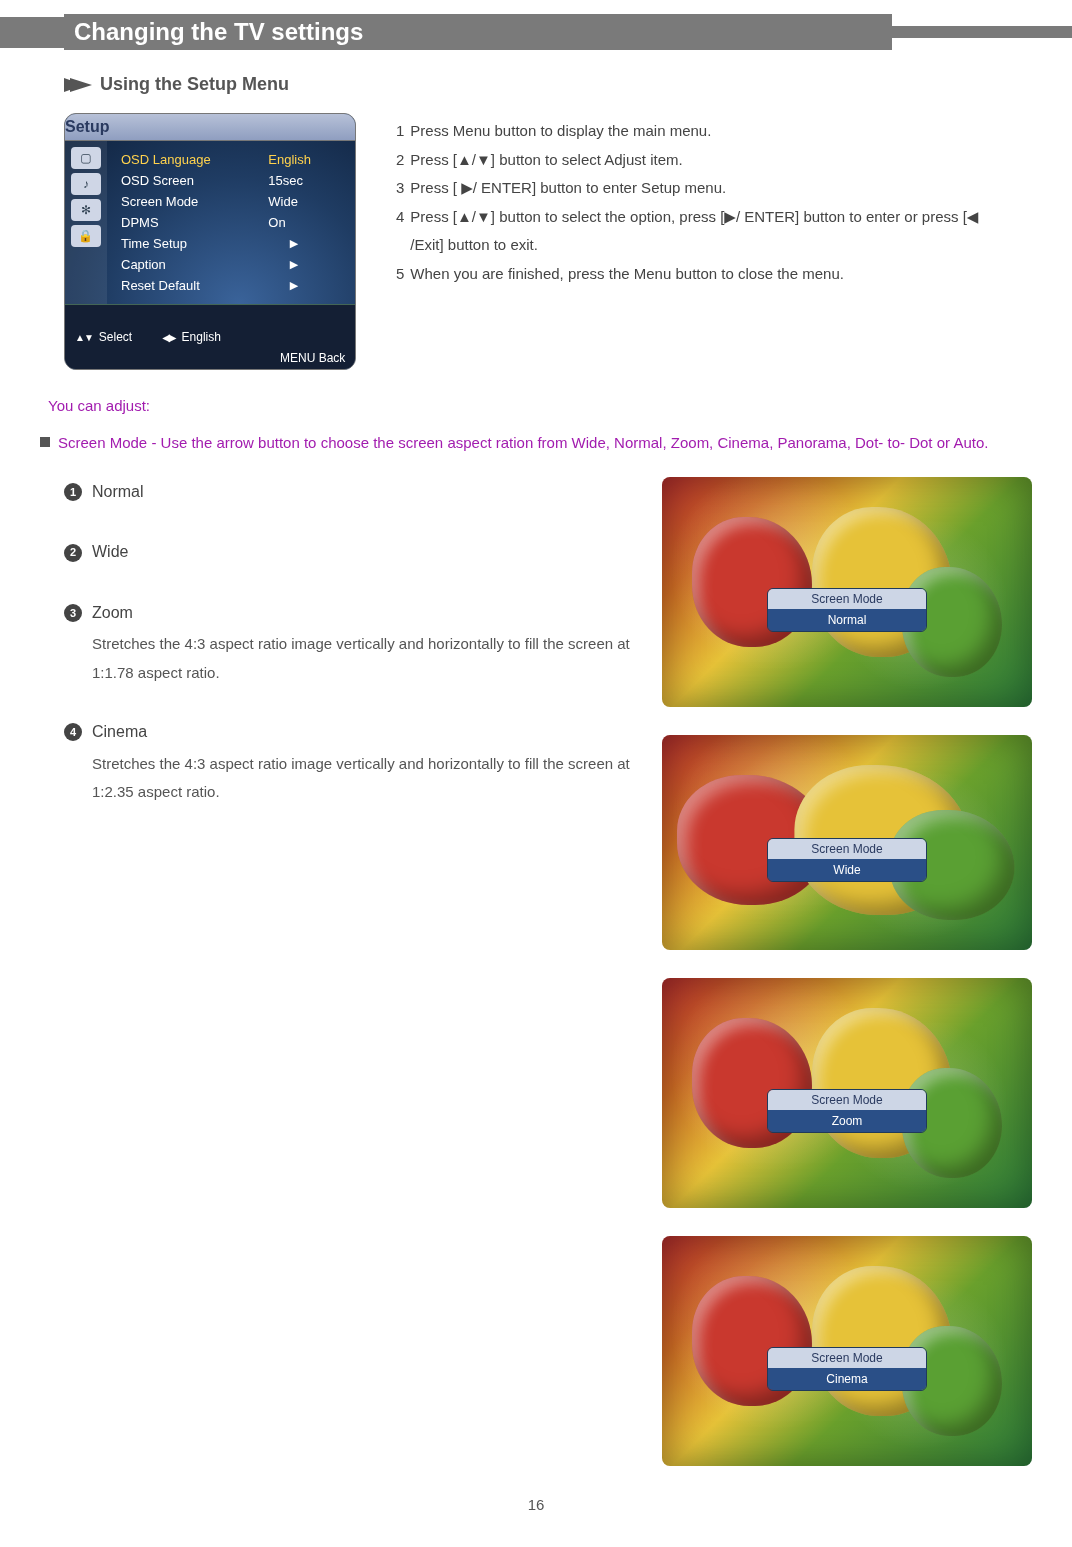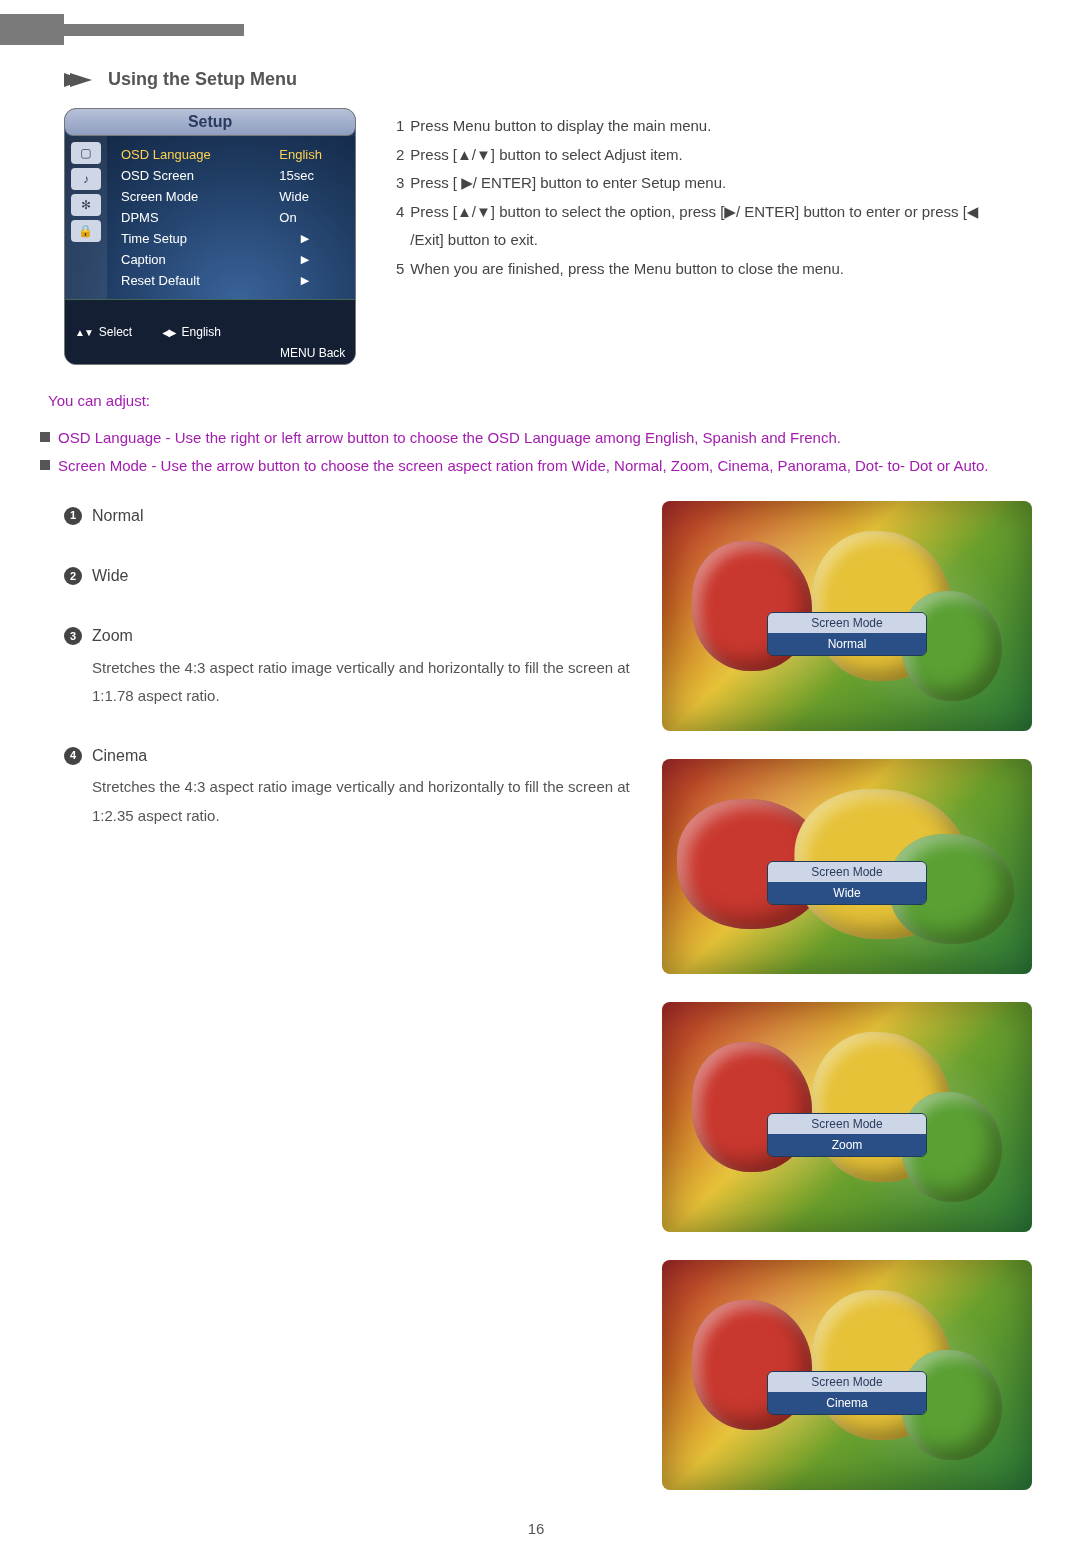--- a/index.html
+++ b/index.html
@@ -4,33 +4,33 @@
 <style>
   * { box-sizing: border-box; margin: 0; padding: 0; }
   body { font-family: Arial, Helvetica, sans-serif; color: #555; width: 1072px; background: #fff; }
 
   .title-bar { display: flex; align-items: center; margin-top: 14px; }
   .title-bar .stub { width: 64px; height: 31px; background: #7a7a7a; }
   .title-bar .text { flex: 1; background: #7a7a7a; color: #fff; font-size: 24px; font-weight: bold; padding: 4px 10px; }
   .title-bar .tail { width: 180px; height: 12px; background: #7a7a7a; }
 
   .section { margin: 24px 64px 0 64px; }
-  .arrow-heading { display: flex; align-items: center; gap: 16px; }
+  .arrow-heading { display: flex; align-items: center; gap: 8px; }
   .arrow-icon svg { display: block; }
   .h2 { color: #555; font-weight: bold; font-size: 18px; }
 
   .setup-row { display: flex; align-items: flex-start; gap: 30px; margin-top: 18px; }
 
   
   .osd { width: 340px; border: 1px solid #777; border-radius: 12px; overflow: hidden; font-size: 14px; color: #fff; background: #1b3b66; position: relative; }
-  .osd-title { background: linear-gradient(#b7c1d8, #8f9ec0); color: #2a3a60; text-align: center; font-weight: bold; padding: 4px 0; border-bottom: 1px solid #777; font-size: 16px; border-radius: 8px; }
+  .osd-title { background: linear-gradient(#b7c1d8, #8f9ec0); color: #2a3a60; text-align: left; font-weight: bold; padding: 4px 0; border-bottom: 1px solid #777; font-size: 16px; }
   .osd-body { display: flex; background: radial-gradient(ellipse at 60% 100%, #3a639a 0%, #1f3c63 55%, #10233f 100%); min-height: 150px; }
   .osd-icons { width: 42px; background: rgba(255,255,255,0.08); display: flex; flex-direction: column; gap: 4px; padding: 6px 0; align-items: center; }
   .osd-icon { width: 30px; height: 22px; background: #cfd6e6; border-radius: 4px; display: flex; align-items: center; justify-content: center; font-size: 12px; color: #345; }
-  .osd-list { flex: 1; padding: 8px 6px 8px 14px; }
+  .osd-list { flex: 1; padding: 8px 17px 8px 14px; }
   .osd-item { display: flex; justify-content: space-between; align-items: center; height: 21px; font-size: 13px; }
   .osd-item .label { flex: 1; }
   .osd-item .val { width: 70px; text-align: left; }
   .tri { color: #fff; font-size: 11px; padding-right: 40px; }
   .osd-item.highlight { color: #ffd24d; }
   .osd-footer { display: flex; background: rgba(20,30,50,0.95); padding: 4px 10px; font-size: 12px; gap: 30px; border-top: 1px solid #465; }
   .osd-footer .grp { display: flex; align-items: center; gap: 6px; }
   .osd-footer .keys { font-size: 10px; letter-spacing: -1px; }
   .osd-footer .right { margin-left: auto; margin-top: 42px; }
 
@@ -68,20 +68,21 @@
   .shot.wide { height: 215px; }
   .shot.wide .pepper { transform: scaleX(1.25); }
 
   .page-num { text-align: center; margin-top: 30px; margin-bottom: 20px; font-size: 15px; color: #555; }
 </style>
 </head>
 <body>
 
 <div class="title-bar">
   <div class="stub"></div>
+  <div class="text">Changing the TV settings</div>
   <div class="tail"></div>
 </div>
 
 <div class="section">
   <div class="arrow-heading">
     <span class="arrow-icon">
       <svg width="28" height="14" viewBox="0 0 28 14">
           <polygon points="0,0 20,7 0,14" fill="#555"></polygon>
           <polygon points="6,0 28,7 6,14" fill="#555"></polygon>
         </svg>
@@ -168,24 +169,20 @@
           <span class="itxt">When you are finished, press the Menu button to close the menu.</span>
         </div>
     </div>
   </div>
 </div>
 
 <div class="adjust">
   <div class="lead">You can adjust:</div>
   <div class="adjust-item">
     <div class="sq"></div>
-    <div class="body">OSD Language - Use the right or left arrow button to choose the OSD Language among English, Spanish and French.</div>
-  </div>
-  <div class="adjust-item">
-    <div class="sq"></div>
     <div class="body">Screen Mode -  Use the arrow button to choose the screen aspect ration from Wide, Normal, Zoom, Cinema, Panorama, Dot- to- Dot or Auto.</div>
   </div>
 </div>
 
 <div class="modes">
   <div class="modes-left">
 
     <div class="mode">
       <div class="mode-head">
         <div class="circ">1</div>

